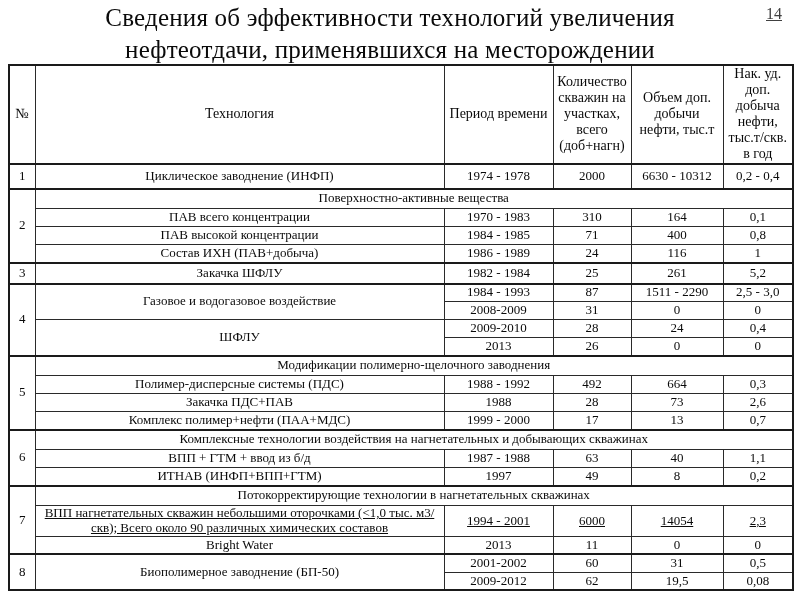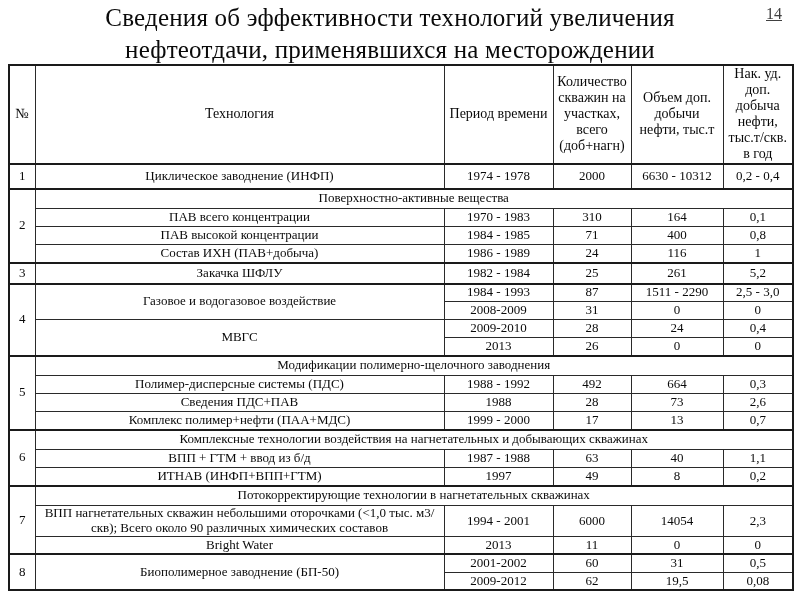--- a/index.html
+++ b/index.html
@@ -28,21 +28,21 @@
     padding:0 3px;line-height:1.15;
     overflow:hidden;
     font-weight:normal;
   }
   table.moe th{font-size:14px;}
   tr.hrow{height:90px;}
   tbody tr{height:18px;}
   tr.r1{height:25px;}
   tr.grp{height:20px;}
   tr.r3{height:21px;}
-  tr.twoline{height:28px;}
+  tr.twoline{height:28px;text-decoration:underline;}
   td.num{border-right:2px solid #1a1a1a;font-weight:bold;}
   tr.sec td{border-top:2px solid #1a1a1a;}
   .b{font-weight:bold;}
   td.ghead{font-weight:bold;}
 </style>
 </head>
 <body>
 
 <div class="slide-title">Сведения об эффективности технологий увеличения нефтеотдачи, применявшихся на месторождении</div>
 <div class="page-number">14</div>
@@ -120,21 +120,21 @@
       <td>1511 - 2290</td>
       <td>2,5 - 3,0</td>
     </tr>
     <tr>
       <td>2008-2009</td>
       <td>31</td>
       <td>0</td>
       <td>0</td>
     </tr>
     <tr>
-      <td rowspan="2">МВГС</td>
+      <td rowspan="2">ШФЛУ</td>
       <td>2009-2010</td>
       <td>28</td>
       <td>24</td>
       <td>0,4</td>
     </tr>
     <tr>
       <td>2013</td>
       <td>26</td>
       <td>0</td>
       <td>0</td>
@@ -145,21 +145,21 @@
       <td class="ghead" colspan="5">Модификации полимерно-щелочного заводнения</td>
     </tr>
     <tr>
       <td>Полимер-дисперсные системы (ПДС)</td>
       <td>1988 - 1992</td>
       <td>492</td>
       <td>664</td>
       <td>0,3</td>
     </tr>
     <tr>
-      <td>Сведения ПДС+ПАВ</td>
+      <td>Закачка ПДС+ПАВ</td>
       <td>1988</td>
       <td>28</td>
       <td>73</td>
       <td>2,6</td>
     </tr>
     <tr>
       <td>Комплекс полимер+нефти  (ПАА+МДС)</td>
       <td>1999 - 2000</td>
       <td>17</td>
       <td>13</td>

